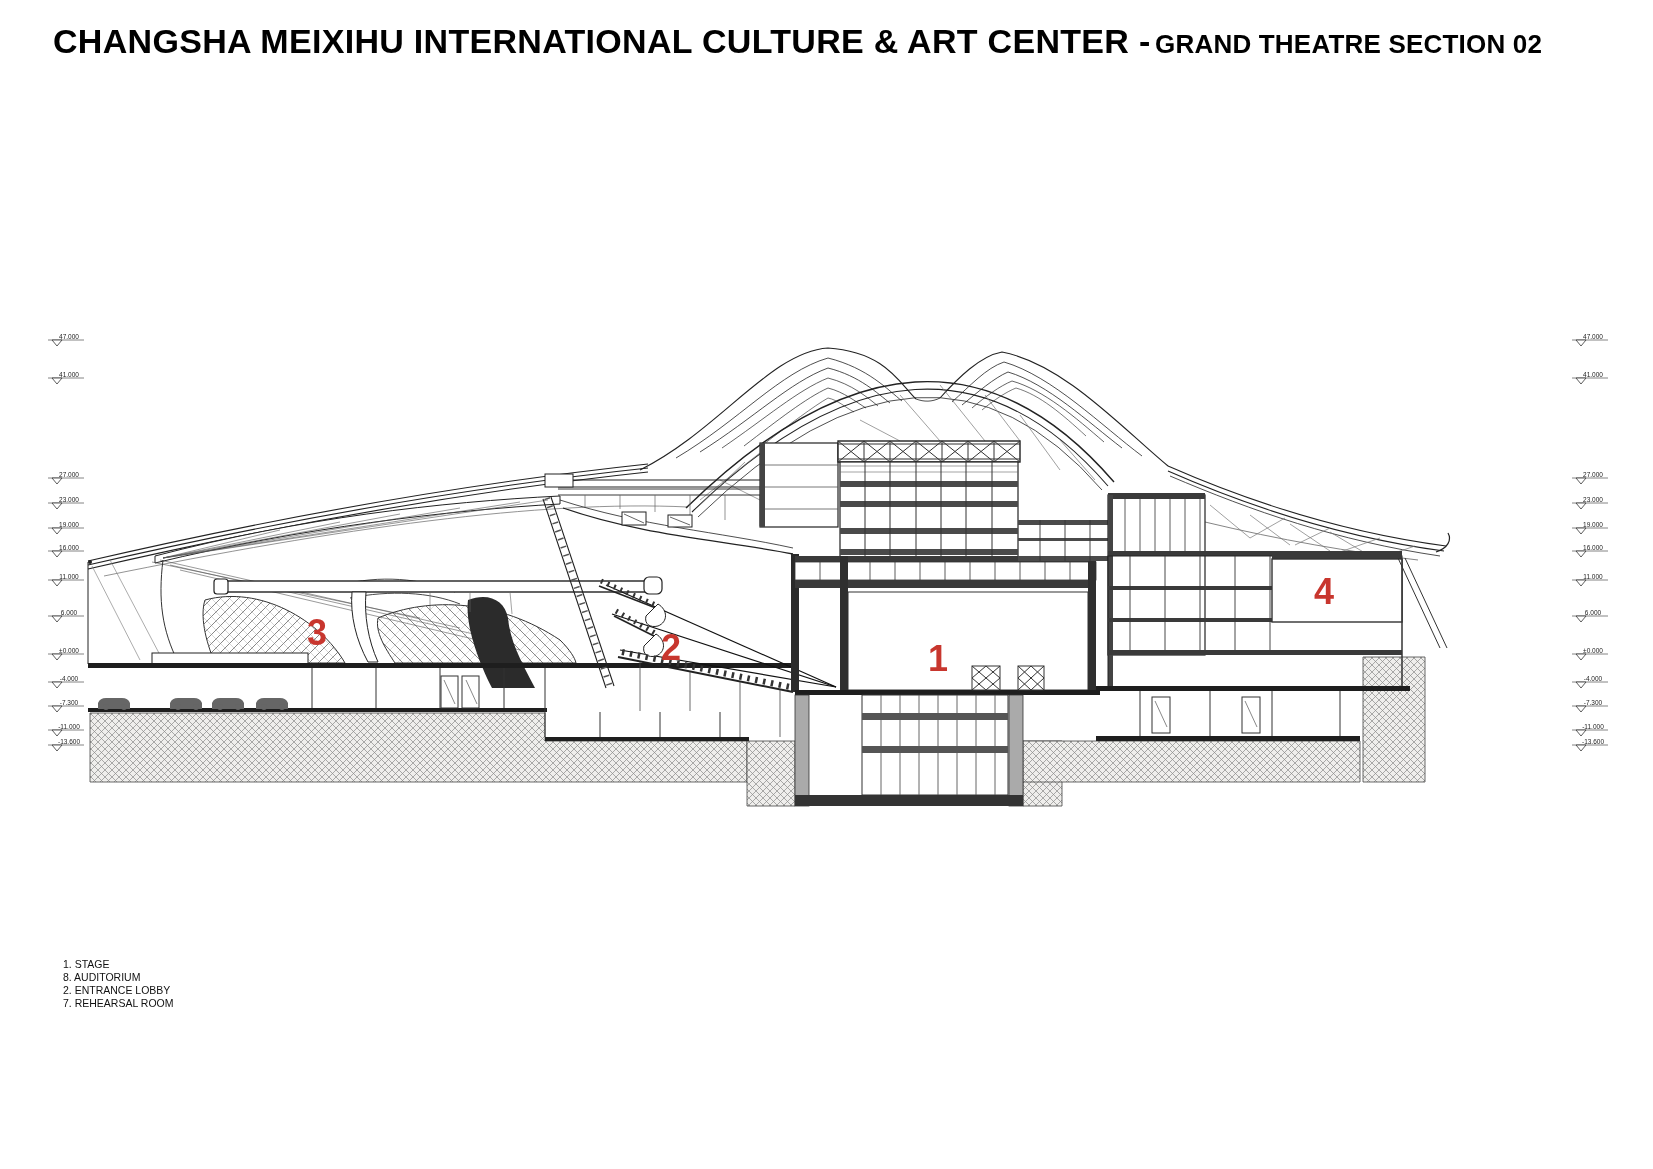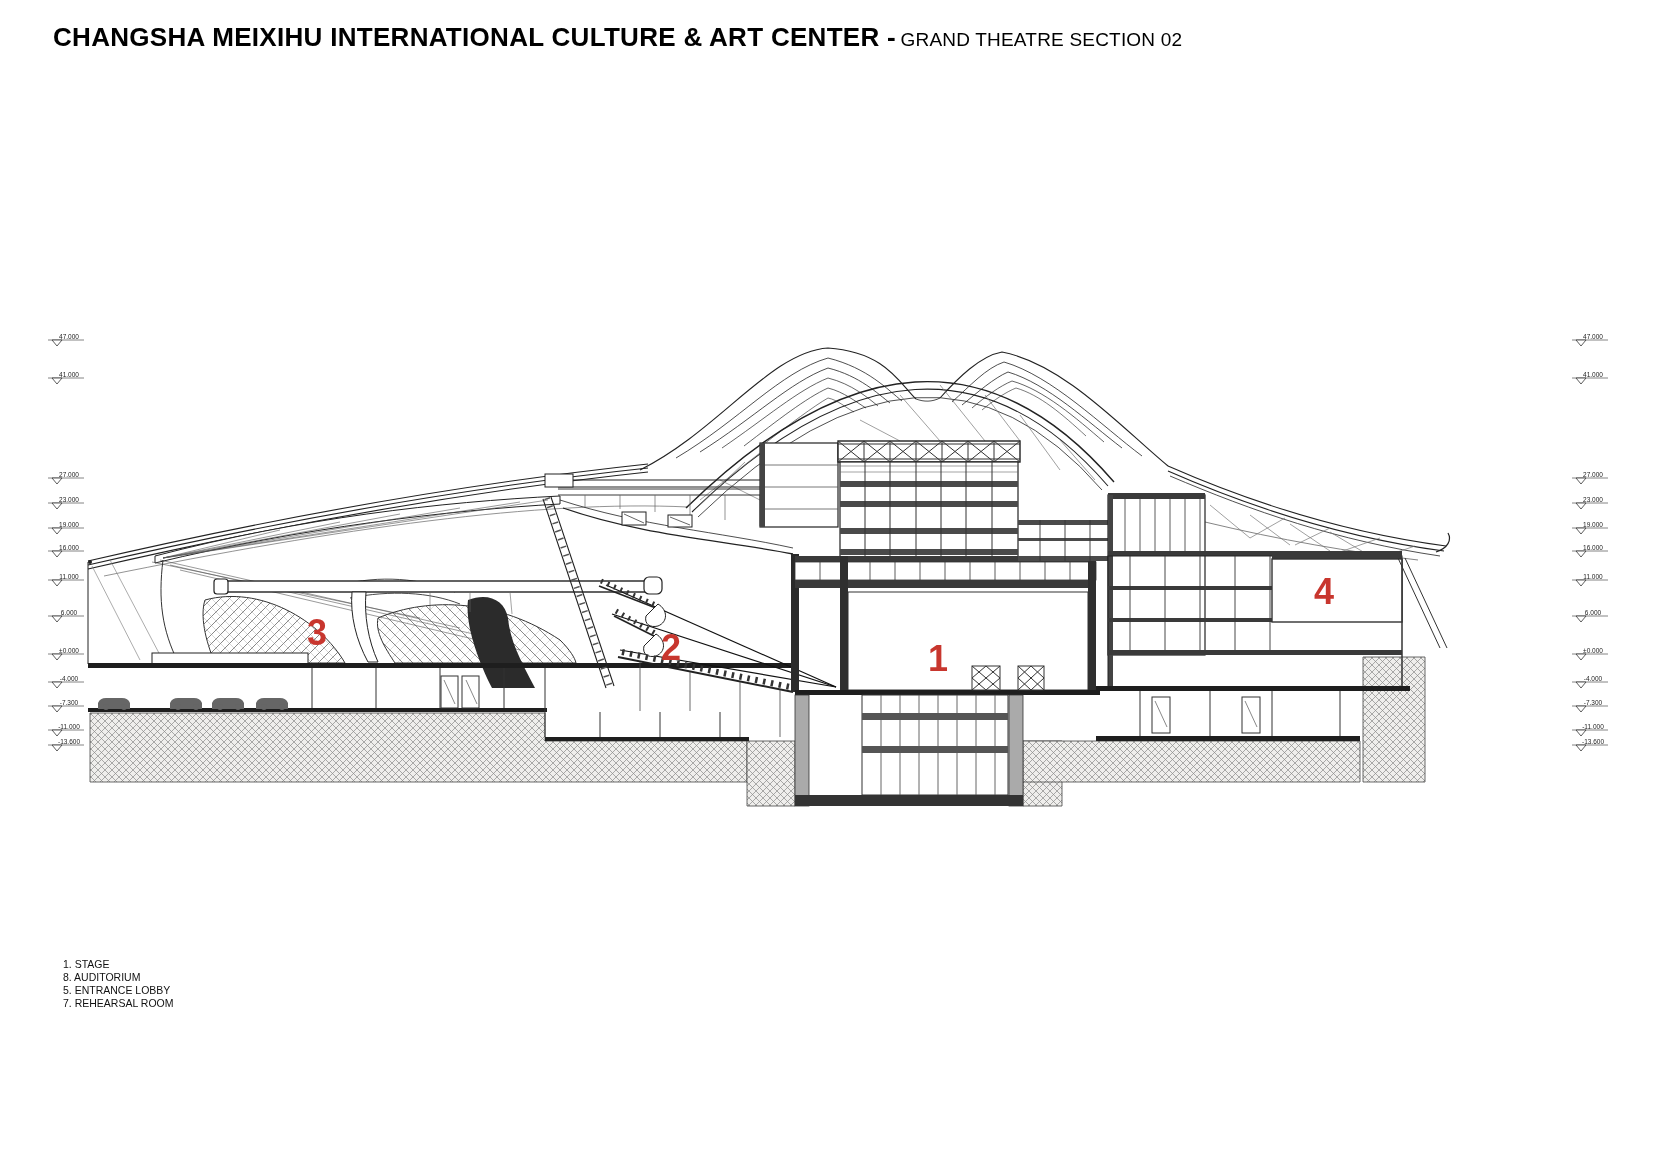--- a/index.html
+++ b/index.html
@@ -1,20 +1,20 @@
 <!DOCTYPE html>
 <html><head>
 <meta charset="utf-8">
 <style>
   html,body{margin:0;padding:0;background:#ffffff;}
   .canvas{position:relative;width:1653px;height:1169px;background:#ffffff;
           font-family:"Liberation Sans",sans-serif;overflow:hidden;}
   .title{position:absolute;left:53px;top:22px;white-space:nowrap;color:#000;}
-  .title .main{font-size:26px;font-weight:700;letter-spacing:.3px;}
-  .title .sub{font-size:19px;font-weight:400;letter-spacing:.2px;}
+  .title .main{font-size:34px;font-weight:700;letter-spacing:.3px;}
+  .title .sub{font-size:26px;font-weight:700;letter-spacing:.2px;}
   .legend{position:absolute;left:63px;top:958px;color:#111;font-size:10.5px;line-height:13px;}
   svg.drawing{position:absolute;left:0;top:0;}
   svg text{font-family:"Liberation Sans",sans-serif;}
 </style>
 </head>
 <body>
 
 <div class="canvas">
 
   <div class="title">
@@ -430,16 +430,16 @@
           <line x1="1572" y1="745" x2="1608" y2="745" stroke="#666" stroke-width="0.8"></line>
           <polygon points="1576,745 1586,745 1581,751" fill="#fff" stroke="#333" stroke-width="0.8"></polygon>
           <text x="1593" y="743.5" text-anchor="middle" font-size="6.5" fill="#222">-13.600</text>
         </g>
       </g>
   </svg>
 
   <div class="legend">
     <div>1. STAGE</div>
     <div>8. AUDITORIUM</div>
-    <div>5. ENTRANCE LOBBY</div>
+    <div>2. ENTRANCE LOBBY</div>
     <div>7. REHEARSAL ROOM</div>
   </div>
 </div>
 
 </body></html>

